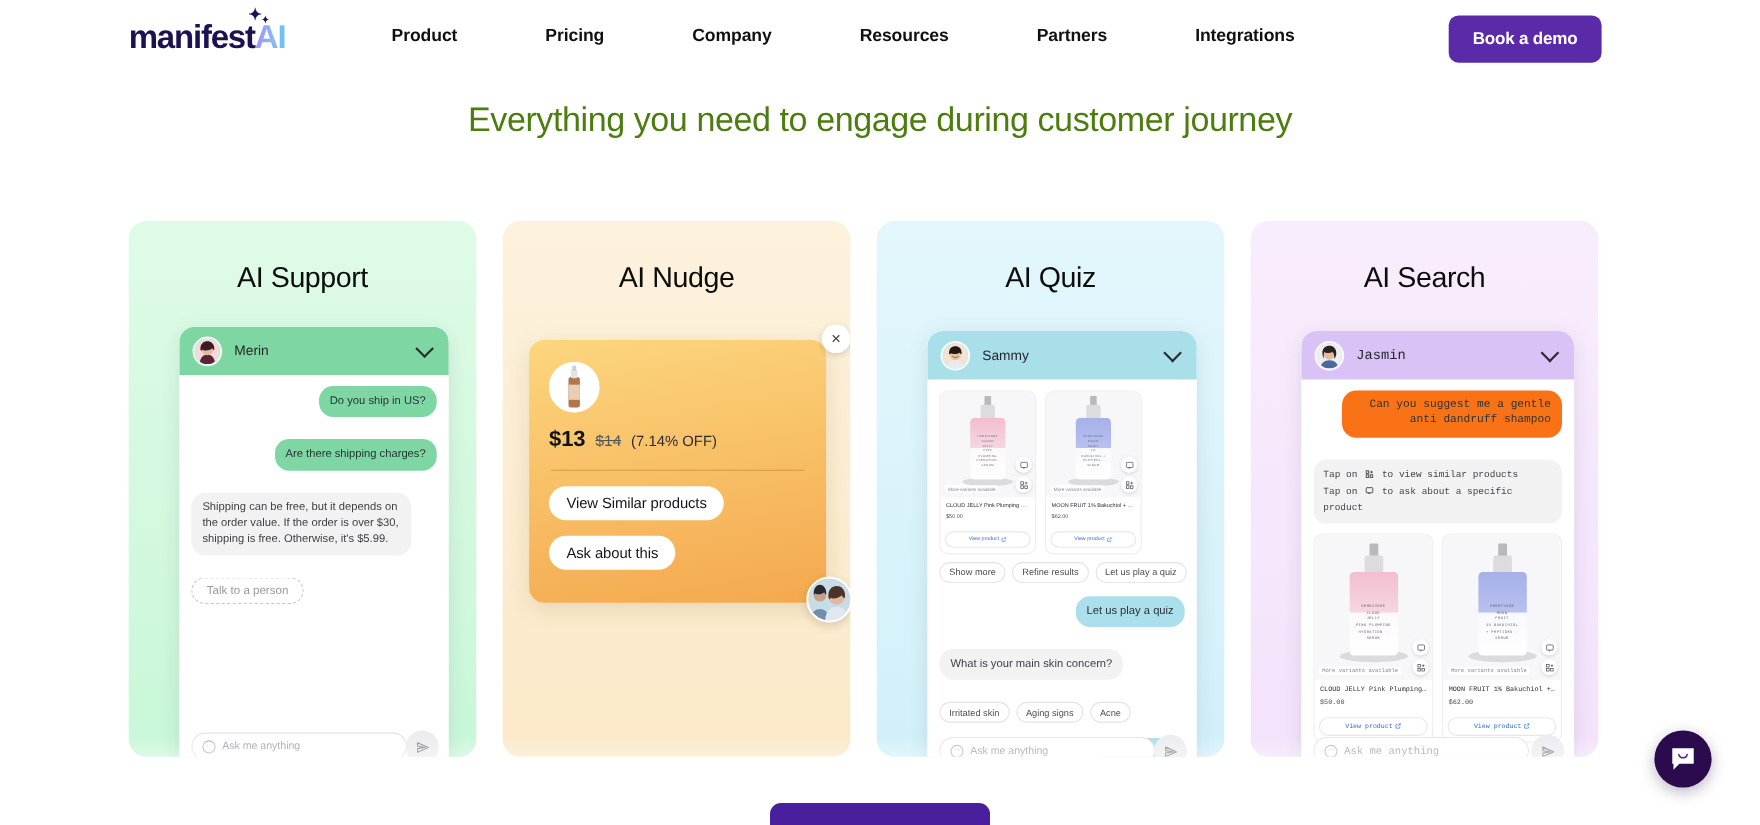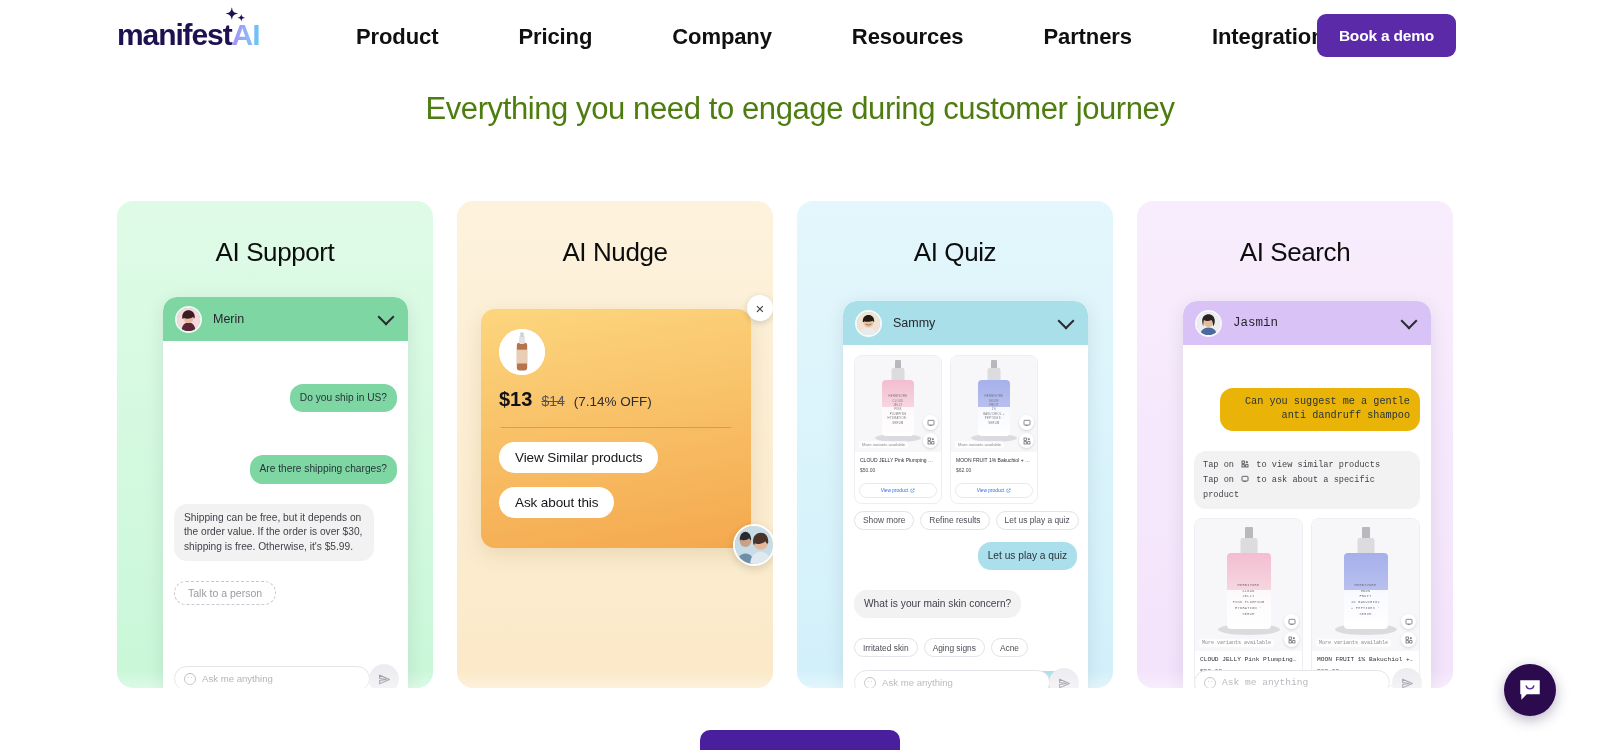--- a/index.html
+++ b/index.html
@@ -27,21 +27,21 @@
     position: relative;
   }
   .spark {
     position: absolute; color: #1d1150; font-size: 13px; line-height: 1;
   }
   .spark.s1 { top: -12px; left: -6px; font-size: 15px; }
   .spark.s2 { top: -4px; left: 6px; font-size: 9px; }
 
   .nav { position: absolute; left: 356px; top: 24px; display: flex; gap: 0px; }
   .nav a {
-    font-size: 22px; font-weight: bold; color: #101010; text-decoration: none;
+    font-size: 16px; font-weight: bold; color: #101010; text-decoration: none;
     padding: 0 36px 0 0; white-space: nowrap; letter-spacing: -0.1px;
   }
   .nav a:first-child { padding-left: 0; }
   .nav-item { margin-right: 44px; }
   .nav-item:last-child { margin-right: 0; }
 
   .demo-btn {
     position: absolute; right: 144px; top: 14px;
     background: #5a2aa8; color: #fff; border: none; border-radius: 9px;
     padding: 0 22px; height: 43px; font-size: 15.5px; font-weight: bold;
@@ -100,25 +100,25 @@
     margin-top: -5px;
   }
   .w-body { position: relative; padding: 10px 11px; }
 
   .bub {
     max-width: 200px; font-size: 10.2px; line-height: 1.42; color: #3a3a42;
     padding: 7px 10px; border-radius: 13px; margin-bottom: 10px; display: inline-block;
   }
   .bub.bot  { background: #f2f2f3; color: #3f3f47; }
   .bub.user { color: #27343a; float: right; clear: both; text-align: right; }
-  .row-user { display: flex; justify-content: flex-end; margin-bottom: 10px; margin-top: 33px; }
+  .row-user { display: flex; justify-content: flex-end; margin-bottom: 10px; }
   .row-bot  { display: flex; justify-content: flex-start; margin-bottom: 10px; }
   .user-green  { background: #7ed6a3; }
   .user-blue   { background: #abdfeb; }
-  .user-purple { background: #eab308; }
+  .user-purple { background: #f97316; }
 
   .ghost-btn {
     display: inline-block; font-size: 10.5px; color: #9a9aa3;
     border: 1px dashed #c9c9d1; border-radius: 14px; padding: 5px 13px;
     background: #fff;
   }
   .w-input {
     position: absolute; left: 11px; bottom: 6px; width: 196px; height: 25px;
     border: 1px solid #e4e4e9; border-radius: 13px; display: flex; align-items: center;
     padding: 0 9px; gap: 6px; background: #fff;

